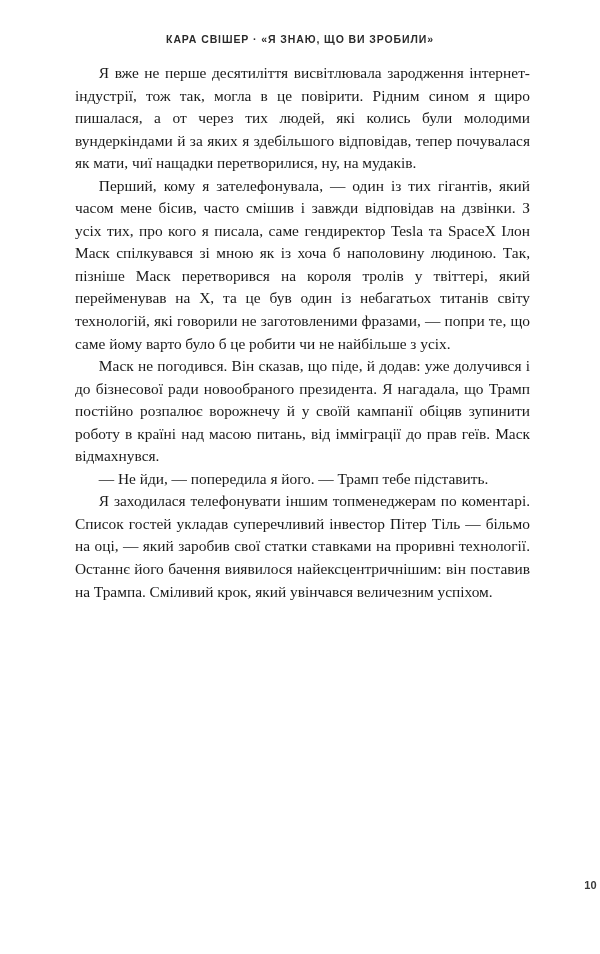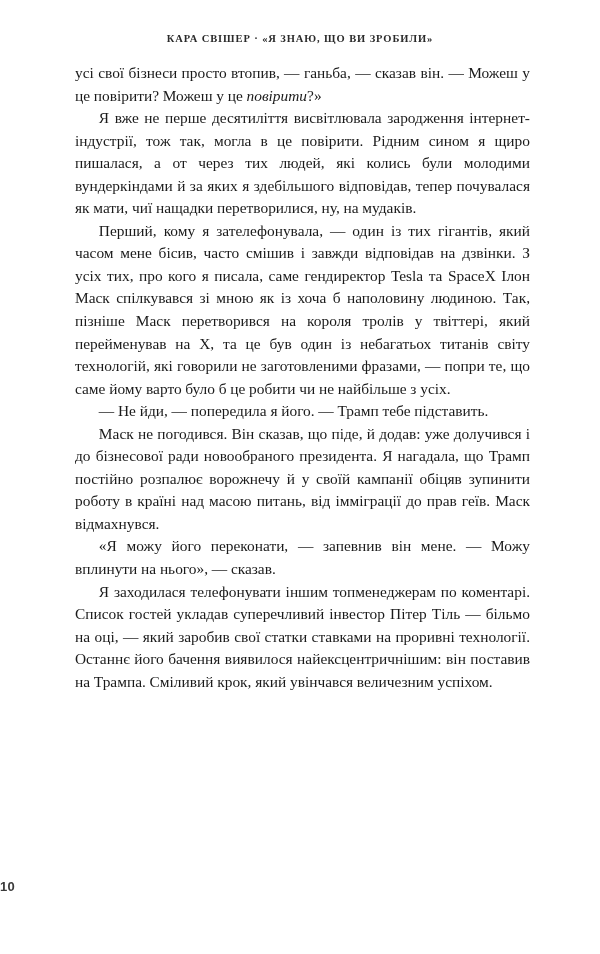--- a/index.html
+++ b/index.html
@@ -26,21 +26,21 @@
     background: #ffffff;
   }
 
   
   .running-header {
     position: absolute;
     top: 33px;
     left: 0;
     right: 0;
     text-align: center;
-    font-family: Liberation Serif, serif;
+    font-family: Liberation Sans, sans-serif;
     font-size: 10.5px;
     font-weight: 600;
     letter-spacing: 0.9px;
     color: #2a2a2a;
     text-transform: uppercase;
     white-space: nowrap;
   }
 
   
   .text-block {
@@ -65,45 +65,43 @@
   }
   p.para em {
     font-style: italic;
   }
 
   
   .folio {
     position: absolute;
     top: 879px;
     left: 0;
-    right: 14px;
-    text-align: left;
+    right: 3px;
+    text-align: right;
     font-family: "Liberation Sans", "DejaVu Sans", sans-serif;
-    font-size: 13px;
+    font-size: 11px;
     font-weight: 600;
     color: #3a3a3a;
     letter-spacing: 0.3px;
   }
 </style>
 </head>
 <body>
 
 <div class="page">
 
   <div class="running-header">
     <span>КАРА СВІШЕР · «Я ЗНАЮ, ЩО ВИ ЗРОБИЛИ»</span>
   </div>
 
   <div class="text-block">
-    <p class="para no-indent" id="tpl-p1">усі свої бізнеси просто втопив, — ганьба, — сказав він. — Можеш у це повірити? Можеш у це <em>повірити</em>?»</p>
     <p class="para">Я вже не перше десятиліття висвітлювала зародження інтернет-індустрії, тож так, могла в це повірити. Рідним сином я щиро пишалася, а от через тих людей, які колись були молодими вундеркіндами й за яких я здебільшого відповідав, тепер почувалася як мати, чиї нащадки перетворилися, ну, на мудаків.</p>
     <p class="para">Перший, кому я зателефонувала, — один із тих гігантів, який часом мене бісив, часто смішив і завжди відповідав на дзвінки. З усіх тих, про кого я писала, саме гендиректор Tesla та SpaceX Ілон Маск спілкувався зі мною як із хоча б наполовину людиною. Так, пізніше Маск перетворився на короля тролів у твіттері, який перейменував на Х, та це був один із небагатьох титанів світу технологій, які говорили не заготовленими фразами, — попри те, що саме йому варто було б це робити чи не найбільше з усіх.</p>
+    <p class="para">Маск не погодився. Він сказав, що піде, й додав: уже долучився і до бізнесової ради новообраного президента. Я нагадала, що Трамп постійно розпалює ворожнечу й у своїй кампанії обіцяв зупинити роботу в країні над масою питань, від імміграції до прав геїв. Маск відмахнувся.</p>
     <p class="para">— Не йди, — попередила я його. — Трамп тебе підставить.</p>
-    <p class="para">Маск не погодився. Він сказав, що піде, й додав: уже долучився і до бізнесової ради новообраного президента. Я нагадала, що Трамп постійно розпалює ворожнечу й у своїй кампанії обіцяв зупинити роботу в країні над масою питань, від імміграції до прав геїв. Маск відмахнувся.</p>
-    <p class="para">«Я можу його переконати, — запевнив він мене. — Можу вплинути на нього», — сказав.</p>
     <p class="para">Я заходилася телефонувати іншим топменеджерам по коментарі. Список гостей укладав суперечливий інвестор Пітер Тіль — більмо на оці, — який заробив свої статки ставками на проривні технології. Останнє його бачення виявилося найексцентричнішим: він поставив на Трампа. Сміливий крок, який увінчався величезним успіхом.</p>
   </div>
 
   <div class="folio">
     <span>10</span>
   </div>
 
 </div>
 
 </body></html>

